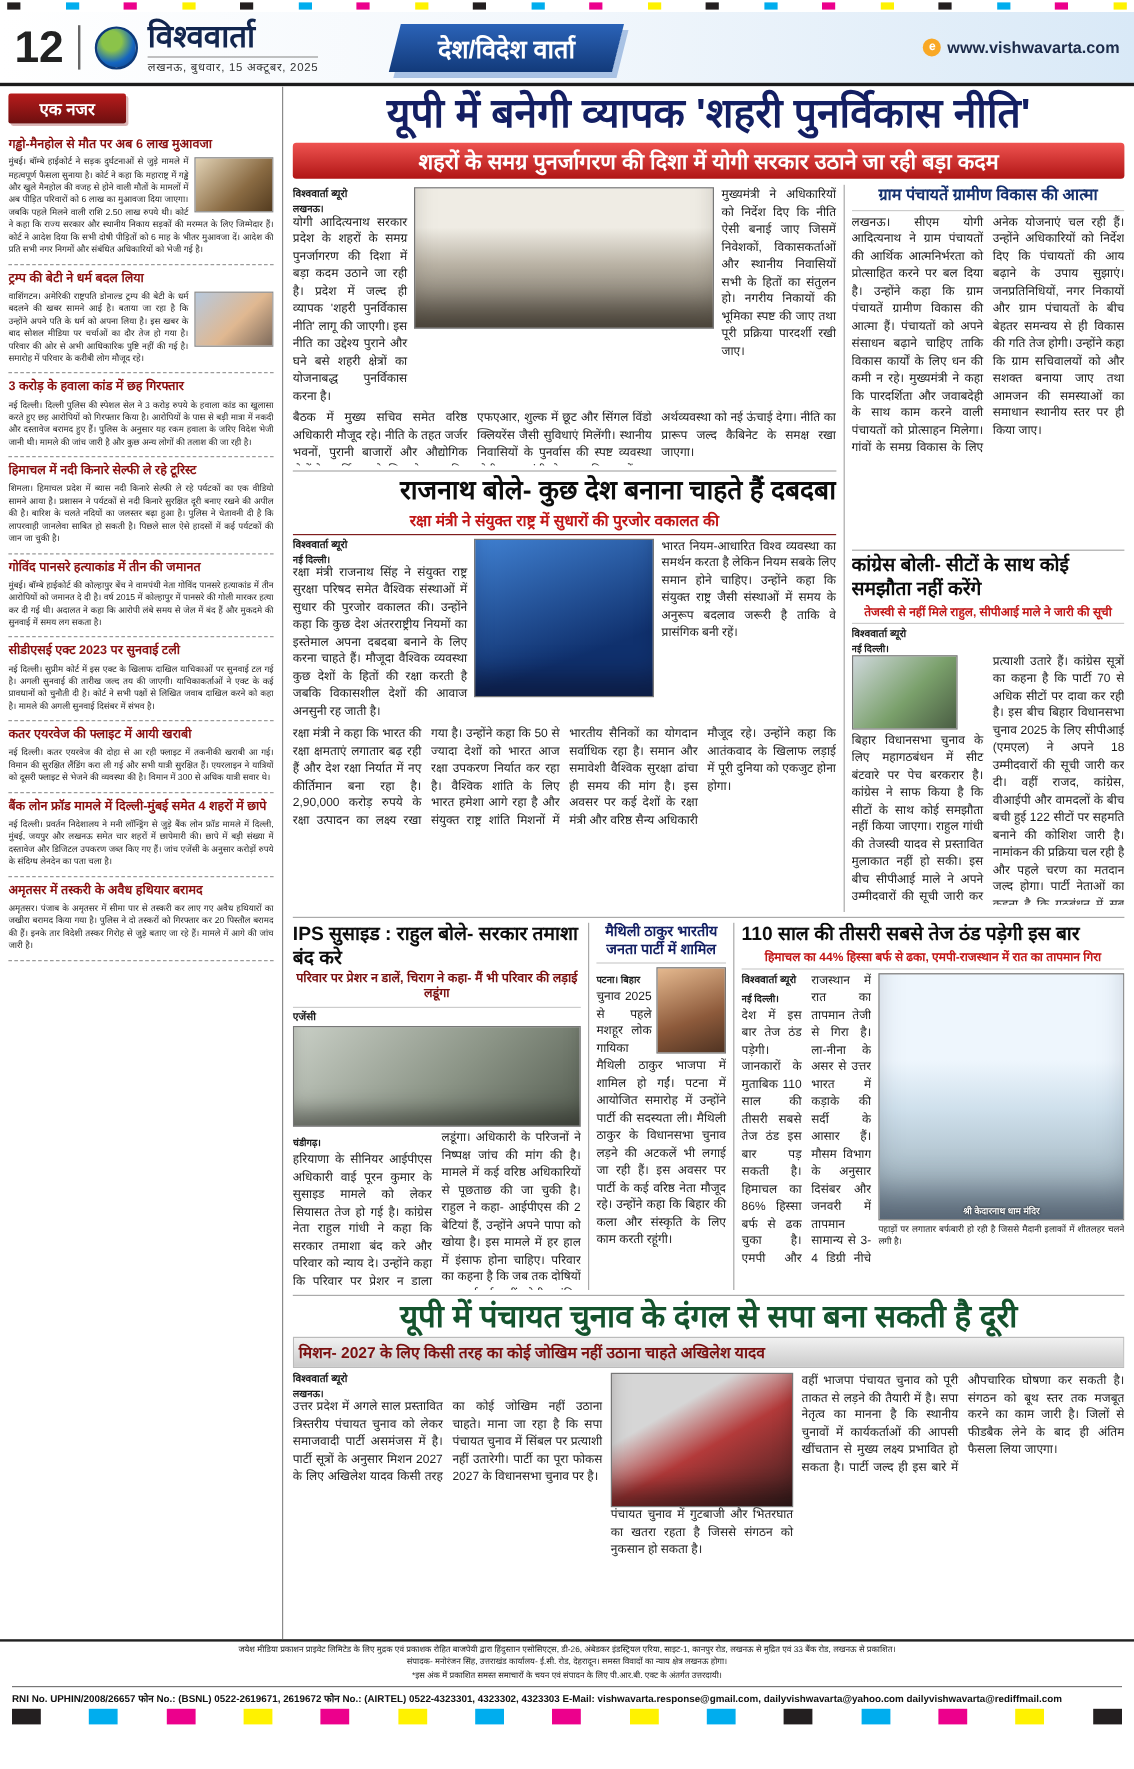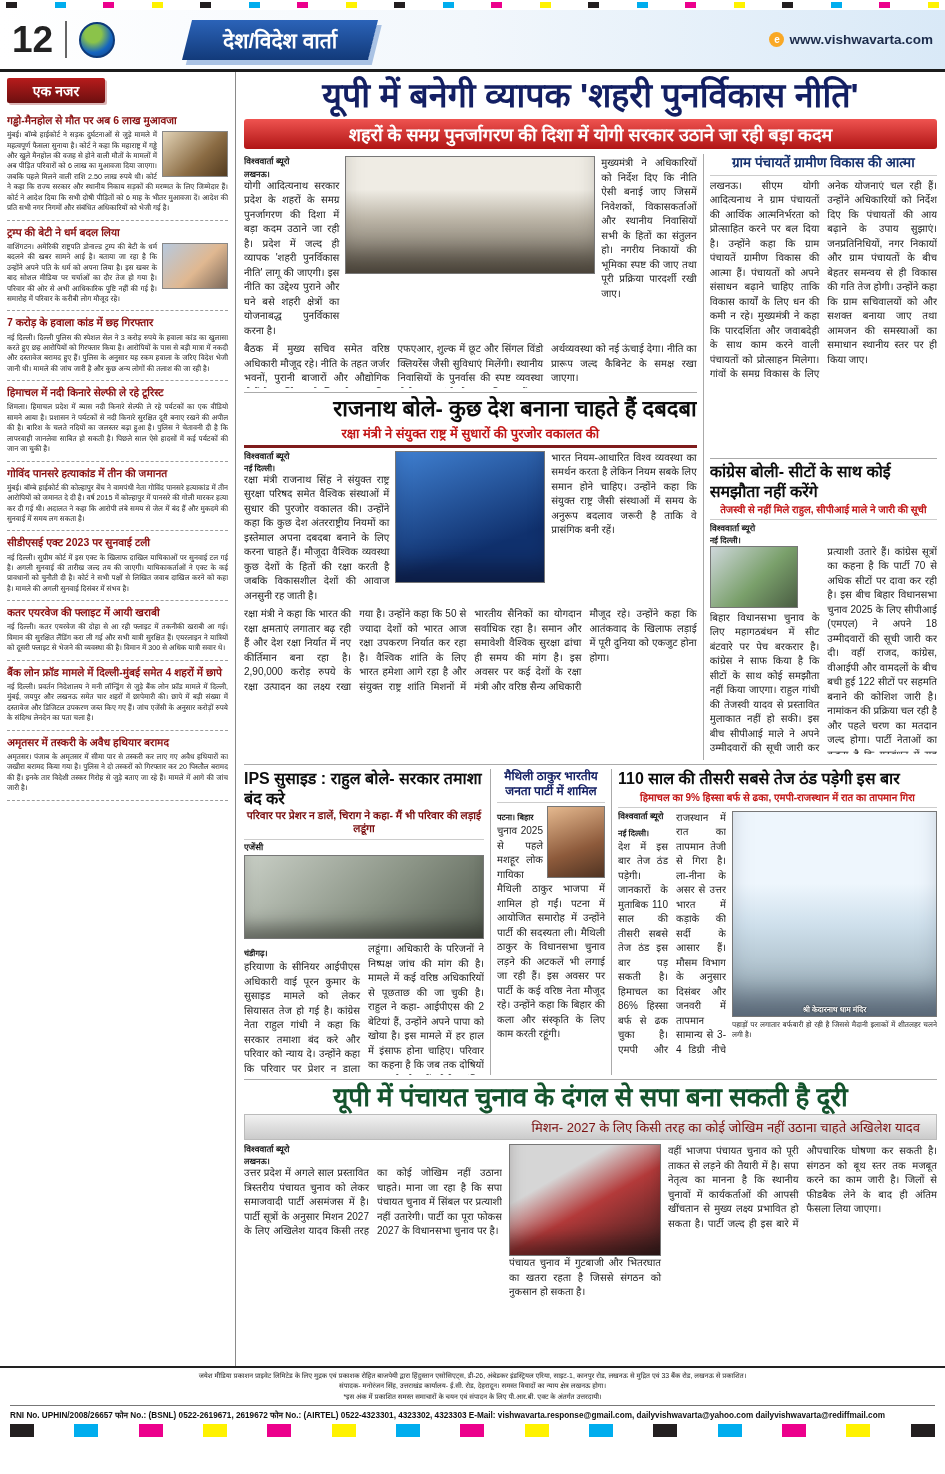--- a/index.html
+++ b/index.html
@@ -44,21 +44,21 @@
 .rowA{display:flex;margin-top:5px}
 .colL{width:460px;padding-right:6px}
 .colR{width:235px;border-left:1px solid #aaa;padding-left:6px}
 .leadsec{height:234px;overflow:hidden}
 .leadgrid{display:flex;gap:6px;margin-top:2px}
 .leadside{flex:1}
 .leadphoto{width:250px;height:118px;border:1px solid #777;background:linear-gradient(#efece4 0 28%,#b9b2a4 55%,#6e675c);box-shadow:inset 0 -30px 26px -12px rgba(40,35,25,.55)}
 .leadbottom{margin-top:4px;column-count:3;column-gap:8px;height:104px;overflow:hidden}
 .rajnath{height:368px;border-top:1px solid #aaa;margin-top:4px;padding-top:3px;overflow:hidden}
 .h2c{font-size:22px;font-weight:bold;color:#0d0d0d;text-align:right;line-height:1.15}
-.subred{font-size:13px;font-weight:bold;color:#c21717;text-align:center;padding:2px 0 3px;border-bottom:3px solid #7f1d1d;margin-bottom:3px}
+.subred{font-size:13px;font-weight:bold;color:#c21717;text-align:center;padding:2px 0 3px;border-bottom:1px solid #7f1d1d;margin-bottom:3px}
 .rajgrid{display:flex;gap:6px}
 .rajside{flex:1}
 .rajphoto{width:150px;height:132px;border:1px solid #777;background:linear-gradient(160deg,#3f7fd0,#10316e 70%);box-shadow:inset 0 -26px 22px -10px rgba(10,15,40,.6)}
 .rajbottom{margin-top:4px;column-count:4;column-gap:8px;height:170px;overflow:hidden}
 .gram{height:300px;overflow:hidden}
 .h3b{font-size:13.5px;font-weight:bold;color:#15306e;text-align:center;line-height:1.2;padding:1px 0 3px;border-bottom:1px solid #ccc;margin-bottom:3px}
 .twocol{column-count:2;column-gap:8px}
 .gram .twocol{height:262px;overflow:hidden}
 .congress{height:296px;border-top:1px solid #aaa;margin-top:4px;padding-top:3px;overflow:hidden}
 .h3c{font-size:16px;font-weight:bold;color:#0d0d0d;text-align:left;line-height:1.2}
@@ -75,21 +75,21 @@
 .maiphoto{float:right;width:58px;height:72px;margin:0 0 3px 4px;border:1px solid #777;background:linear-gradient(160deg,#e5b98f,#8d5a3b 60%,#4f3322)}
 .cold{flex:1;padding-left:6px;overflow:hidden}
 .coldgrid{display:flex;gap:6px;margin-top:2px}
 .coldtext{flex:1;column-count:2;column-gap:8px;height:252px;overflow:hidden}
 .coldphotocol{width:205px}
 .coldphoto{width:100%;height:206px;border:1px solid #777;background:linear-gradient(#eef6fd 0 35%,#cfe0ec 55%,#90a4ae);position:relative;box-shadow:inset 0 -36px 30px -14px rgba(40,50,70,.55)}
 .coldcap{position:absolute;left:0;right:0;bottom:2px;color:#fff;font-size:7.5px;font-weight:bold;text-align:center;text-shadow:0 0 2px #000}
 .coldunder{font-size:7.3px;line-height:1.45;text-align:justify;margin-top:3px}
 .rowC{border-top:1px solid #aaa;margin-top:4px;padding-top:3px;height:292px;overflow:hidden}
 .sphl{font-size:26px;font-weight:bold;color:#14532d;text-align:center;line-height:1.12}
-.spsub{background:linear-gradient(#f1f1f1,#cbcbcb);color:#7a1010;font-size:13px;font-weight:normal;text-align:right;padding:3px 16px;margin:2px 0 4px;border:1px solid #bbb}
+.spsub{background:linear-gradient(#f1f1f1,#cbcbcb);color:#7a1010;font-size:13px;font-weight:bold;text-align:left;padding:3px 4px;margin:2px 0 4px;border:1px solid #bbb}
 .spgrid{display:flex;gap:7px}
 .spleft{width:258px;column-count:2;column-gap:8px;height:218px;overflow:hidden}
 .spmid{width:152px}
 .spphoto{width:100%;height:112px;border:1px solid #777;background:linear-gradient(150deg,#d6d6d6 0 30%,#b33a3a 55%,#3a1f1f);box-shadow:inset 0 -22px 20px -8px rgba(20,10,10,.5)}
 .spright{flex:1;column-count:2;column-gap:8px;height:218px;overflow:hidden}
 
 .footer{border-top:2px solid #222;padding:3px 10px 0;background:#fff}
 .fline{font-size:6.9px;text-align:center;color:#222;line-height:1.5}
 .rni{font-size:8.2px;font-weight:bold;text-align:left;margin-top:3px;border-top:1px solid #777;padding-top:3px;color:#111}
 </style>
@@ -115,20 +115,24 @@
     <i class="yl"></i>
     <i class="k"></i>
     <i class="c"></i>
     <i class="m"></i>
     <i class="yl"></i>
 </div>
 
 <div class="masthead">
   <div class="pagenum">12</div>
   <div class="logo"></div>
+  <div class="brand">
+    <b>विश्ववार्ता</b>
+    <i>लखनऊ, बुधवार, 15 अक्टूबर, 2025</i>
+  </div>
   <div class="secwrap">
     <div class="secban">
         <span>देश/विदेश वार्ता</span>
       </div>
   </div>
   <div class="website">
     <span class="eico">e</span>
     <span>www.vishwavarta.com</span>
   </div>
 </div>
@@ -142,21 +146,21 @@
       <h4>गड्ढो-मैनहोल से मौत पर अब 6 लाख मुआवजा</h4>
       <div class="thumb t-gavel"></div>
       <p>मुंबई। बॉम्बे हाईकोर्ट ने सड़क दुर्घटनाओं से जुड़े मामले में महत्वपूर्ण फैसला सुनाया है। कोर्ट ने कहा कि महाराष्ट्र में गड्ढे और खुले मैनहोल की वजह से होने वाली मौतों के मामलों में अब पीड़ित परिवारों को 6 लाख का मुआवजा दिया जाएगा। जबकि पहले मिलने वाली राशि 2.50 लाख रुपये थी। कोर्ट ने कहा कि राज्य सरकार और स्थानीय निकाय सड़कों की मरम्मत के लिए जिम्मेदार हैं। कोर्ट ने आदेश दिया कि सभी दोषी पीड़ितों को 6 माह के भीतर मुआवजा दें। आदेश की प्रति सभी नगर निगमों और संबंधित अधिकारियों को भेजी गई है।</p>
     </div>
     <div class="sbi">
       <h4>ट्रम्प की बेटी ने धर्म बदल लिया</h4>
       <div class="thumb t-trump"></div>
       <p>वाशिंगटन। अमेरिकी राष्ट्रपति डोनाल्ड ट्रम्प की बेटी के धर्म बदलने की खबर सामने आई है। बताया जा रहा है कि उन्होंने अपने पति के धर्म को अपना लिया है। इस खबर के बाद सोशल मीडिया पर चर्चाओं का दौर तेज हो गया है। परिवार की ओर से अभी आधिकारिक पुष्टि नहीं की गई है। समारोह में परिवार के करीबी लोग मौजूद रहे।</p>
     </div>
     <div class="sbi">
-      <h4>7 करोड़ के हवाला कांड में छह गिरफ्तार</h4>
+      <h4>3 करोड़ के हवाला कांड में छह गिरफ्तार</h4>
       <p>नई दिल्ली। दिल्ली पुलिस की स्पेशल सेल ने 3 करोड़ रुपये के हवाला कांड का खुलासा करते हुए छह आरोपियों को गिरफ्तार किया है। आरोपियों के पास से बड़ी मात्रा में नकदी और दस्तावेज बरामद हुए हैं। पुलिस के अनुसार यह रकम हवाला के जरिए विदेश भेजी जानी थी। मामले की जांच जारी है और कुछ अन्य लोगों की तलाश की जा रही है।</p>
     </div>
     <div class="sbi">
       <h4>हिमाचल में नदी किनारे सेल्फी ले रहे टूरिस्ट</h4>
       <p>शिमला। हिमाचल प्रदेश में ब्यास नदी किनारे सेल्फी ले रहे पर्यटकों का एक वीडियो सामने आया है। प्रशासन ने पर्यटकों से नदी किनारे सुरक्षित दूरी बनाए रखने की अपील की है। बारिश के चलते नदियों का जलस्तर बढ़ा हुआ है। पुलिस ने चेतावनी दी है कि लापरवाही जानलेवा साबित हो सकती है। पिछले साल ऐसे हादसों में कई पर्यटकों की जान जा चुकी है।</p>
     </div>
     <div class="sbi">
       <h4>गोविंद पानसरे हत्याकांड में तीन की जमानत</h4>
       <p>मुंबई। बॉम्बे हाईकोर्ट की कोल्हापुर बेंच ने वामपंथी नेता गोविंद पानसरे हत्याकांड में तीन आरोपियों को जमानत दे दी है। वर्ष 2015 में कोल्हापुर में पानसरे की गोली मारकर हत्या कर दी गई थी। अदालत ने कहा कि आरोपी लंबे समय से जेल में बंद हैं और मुकदमे की सुनवाई में समय लग सकता है।</p>
     </div>
@@ -262,21 +266,21 @@
 
       <div class="mai">
         <div class="h4m">मैथिली ठाकुर भारतीय जनता पार्टी में शामिल</div>
         <div class="maiphoto"></div>
         <span class="dtl">पटना। बिहार</span>
         <p class="body">चुनाव 2025 से पहले मशहूर लोक गायिका मैथिली ठाकुर भाजपा में शामिल हो गईं। पटना में आयोजित समारोह में उन्होंने पार्टी की सदस्यता ली। मैथिली ठाकुर के विधानसभा चुनाव लड़ने की अटकलें भी लगाई जा रही हैं। इस अवसर पर पार्टी के कई वरिष्ठ नेता मौजूद रहे। उन्होंने कहा कि बिहार की कला और संस्कृति के लिए काम करती रहूंगी।</p>
       </div>
 
       <div class="cold">
         <div class="h3c">110 साल की तीसरी सबसे तेज ठंड पड़ेगी इस बार</div>
-        <div class="sub2">हिमाचल का 9% हिस्सा बर्फ से ढका, एमपी-राजस्थान में रात का तापमान गिरा</div>
+        <div class="sub2">हिमाचल का 44% हिस्सा बर्फ से ढका, एमपी-राजस्थान में रात का तापमान गिरा</div>
         <div class="coldgrid">
           <div class="coldtext">
             <div class="byl">विश्ववार्ता ब्यूरो</div>
             <span class="dtl">नई दिल्ली।</span>
             <p class="body">देश में इस बार तेज ठंड पड़ेगी। जानकारों के मुताबिक 110 साल की तीसरी सबसे तेज ठंड इस बार पड़ सकती है। हिमाचल का 86% हिस्सा बर्फ से ढक चुका है। एमपी और राजस्थान में रात का तापमान तेजी से गिरा है। ला-नीना के असर से उत्तर भारत में कड़ाके की सर्दी के आसार हैं। मौसम विभाग के अनुसार दिसंबर और जनवरी में तापमान सामान्य से 3-4 डिग्री नीचे जा सकता है। कई राज्यों में न्यूनतम तापमान 10 डिग्री से नीचे दर्ज किया गया है। श्रीनगर में पारा माइनस में पहुंच गया है। हिमाचल के ऊंचाई वाले इलाकों में जनजीवन प्रभावित हुआ है।</p>
           </div>
           <div class="coldphotocol">
             <div class="coldphoto">
               <div class="coldcap">श्री केदारनाथ धाम मंदिर</div>
             </div>

